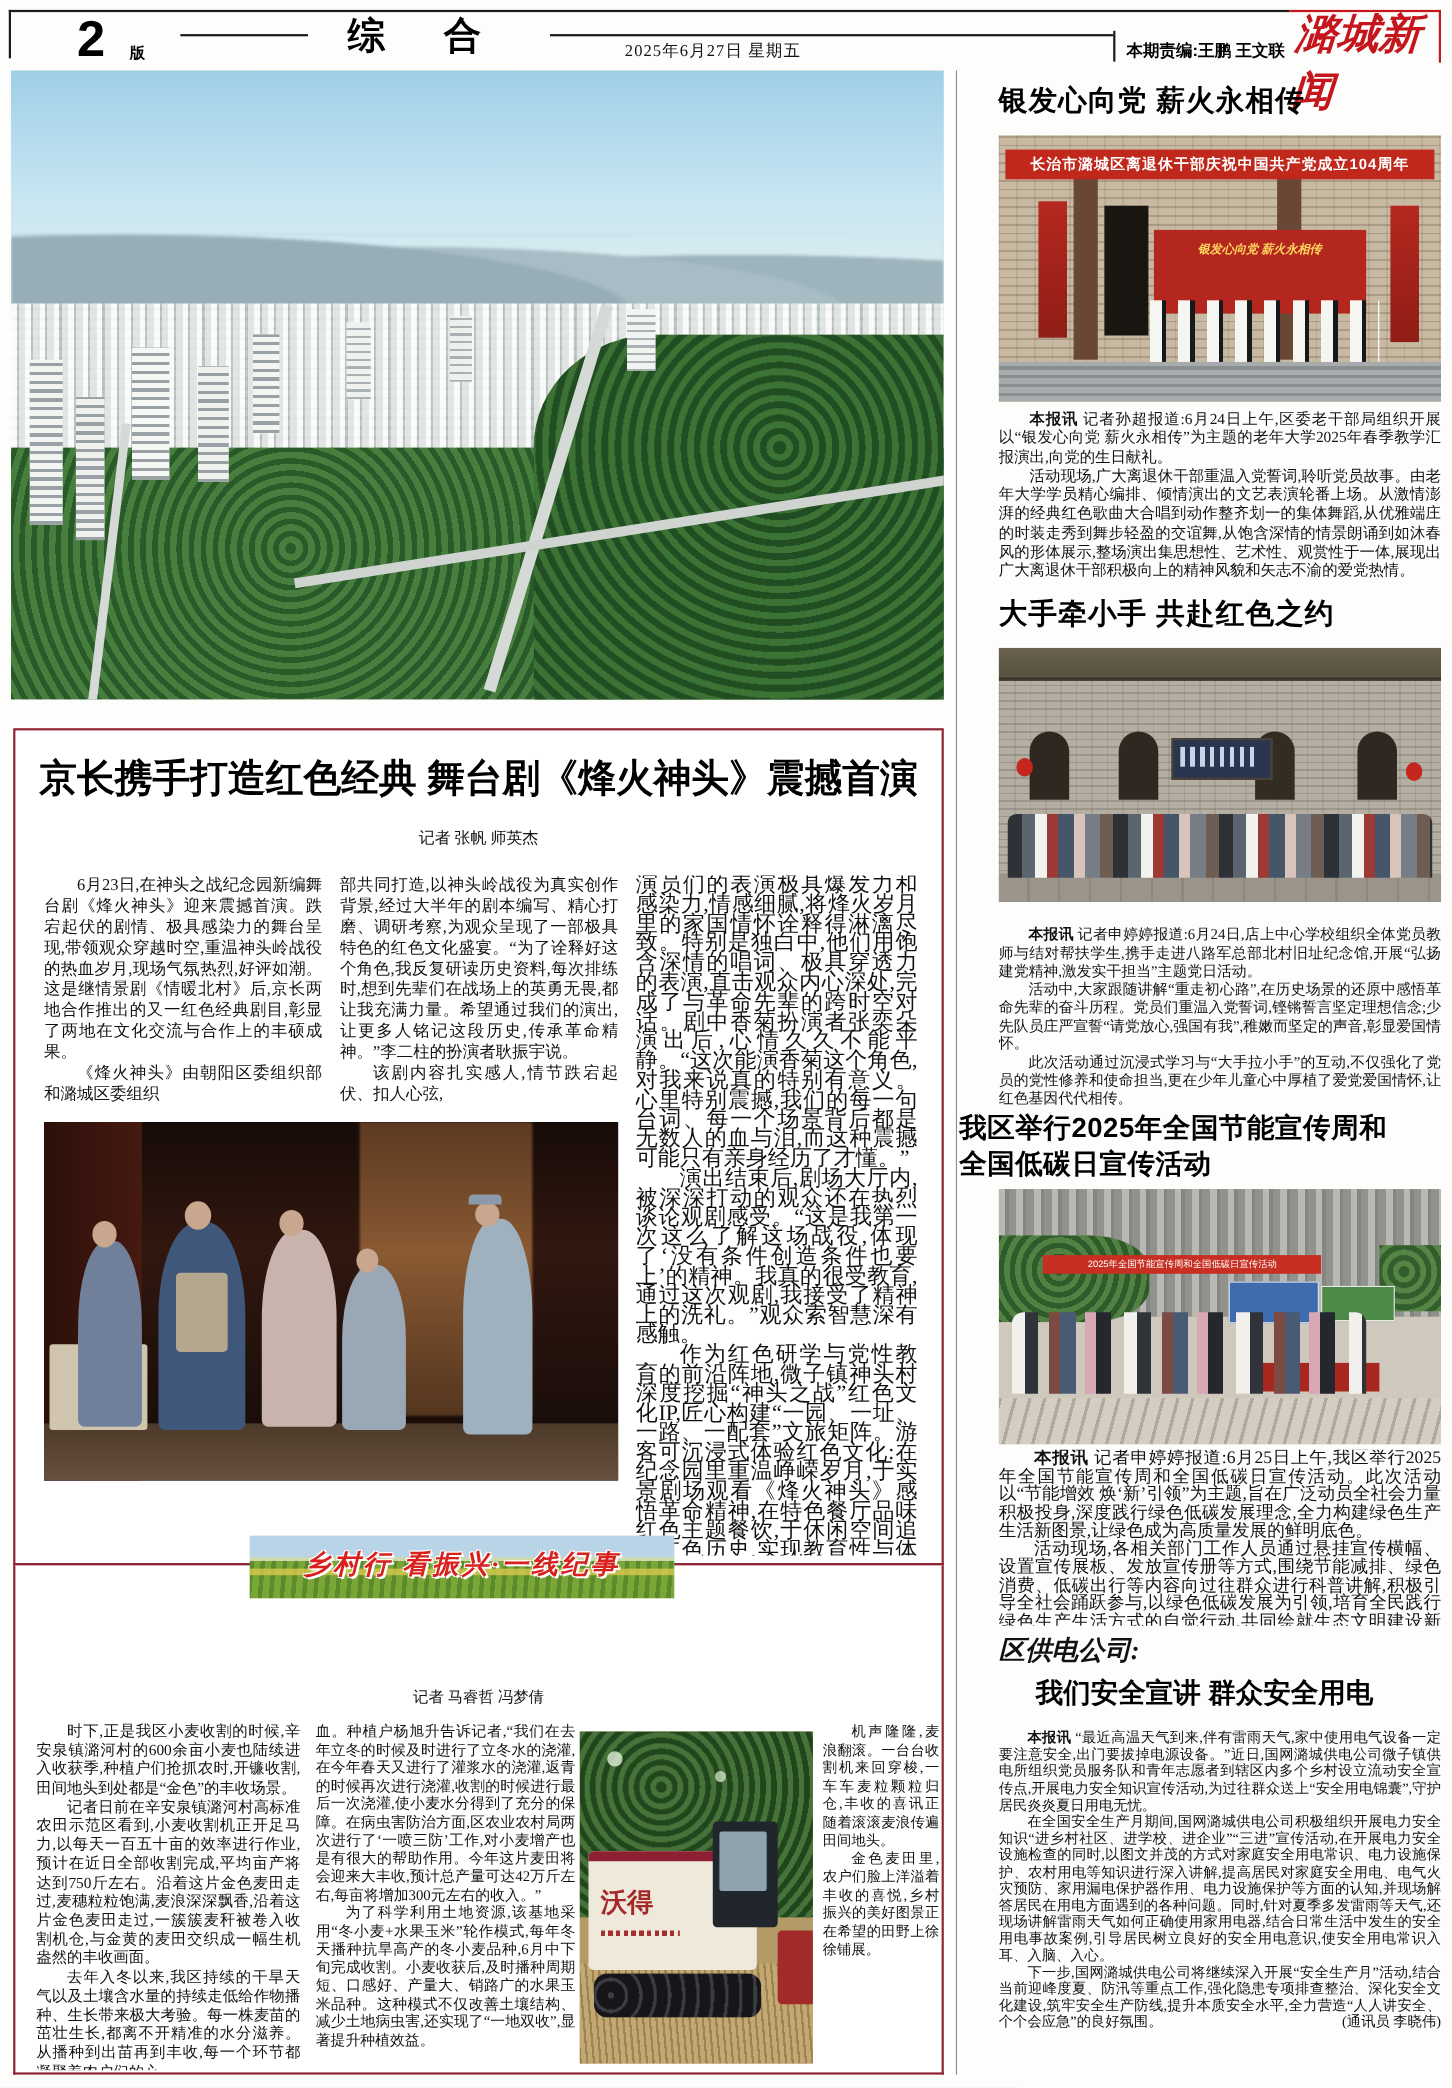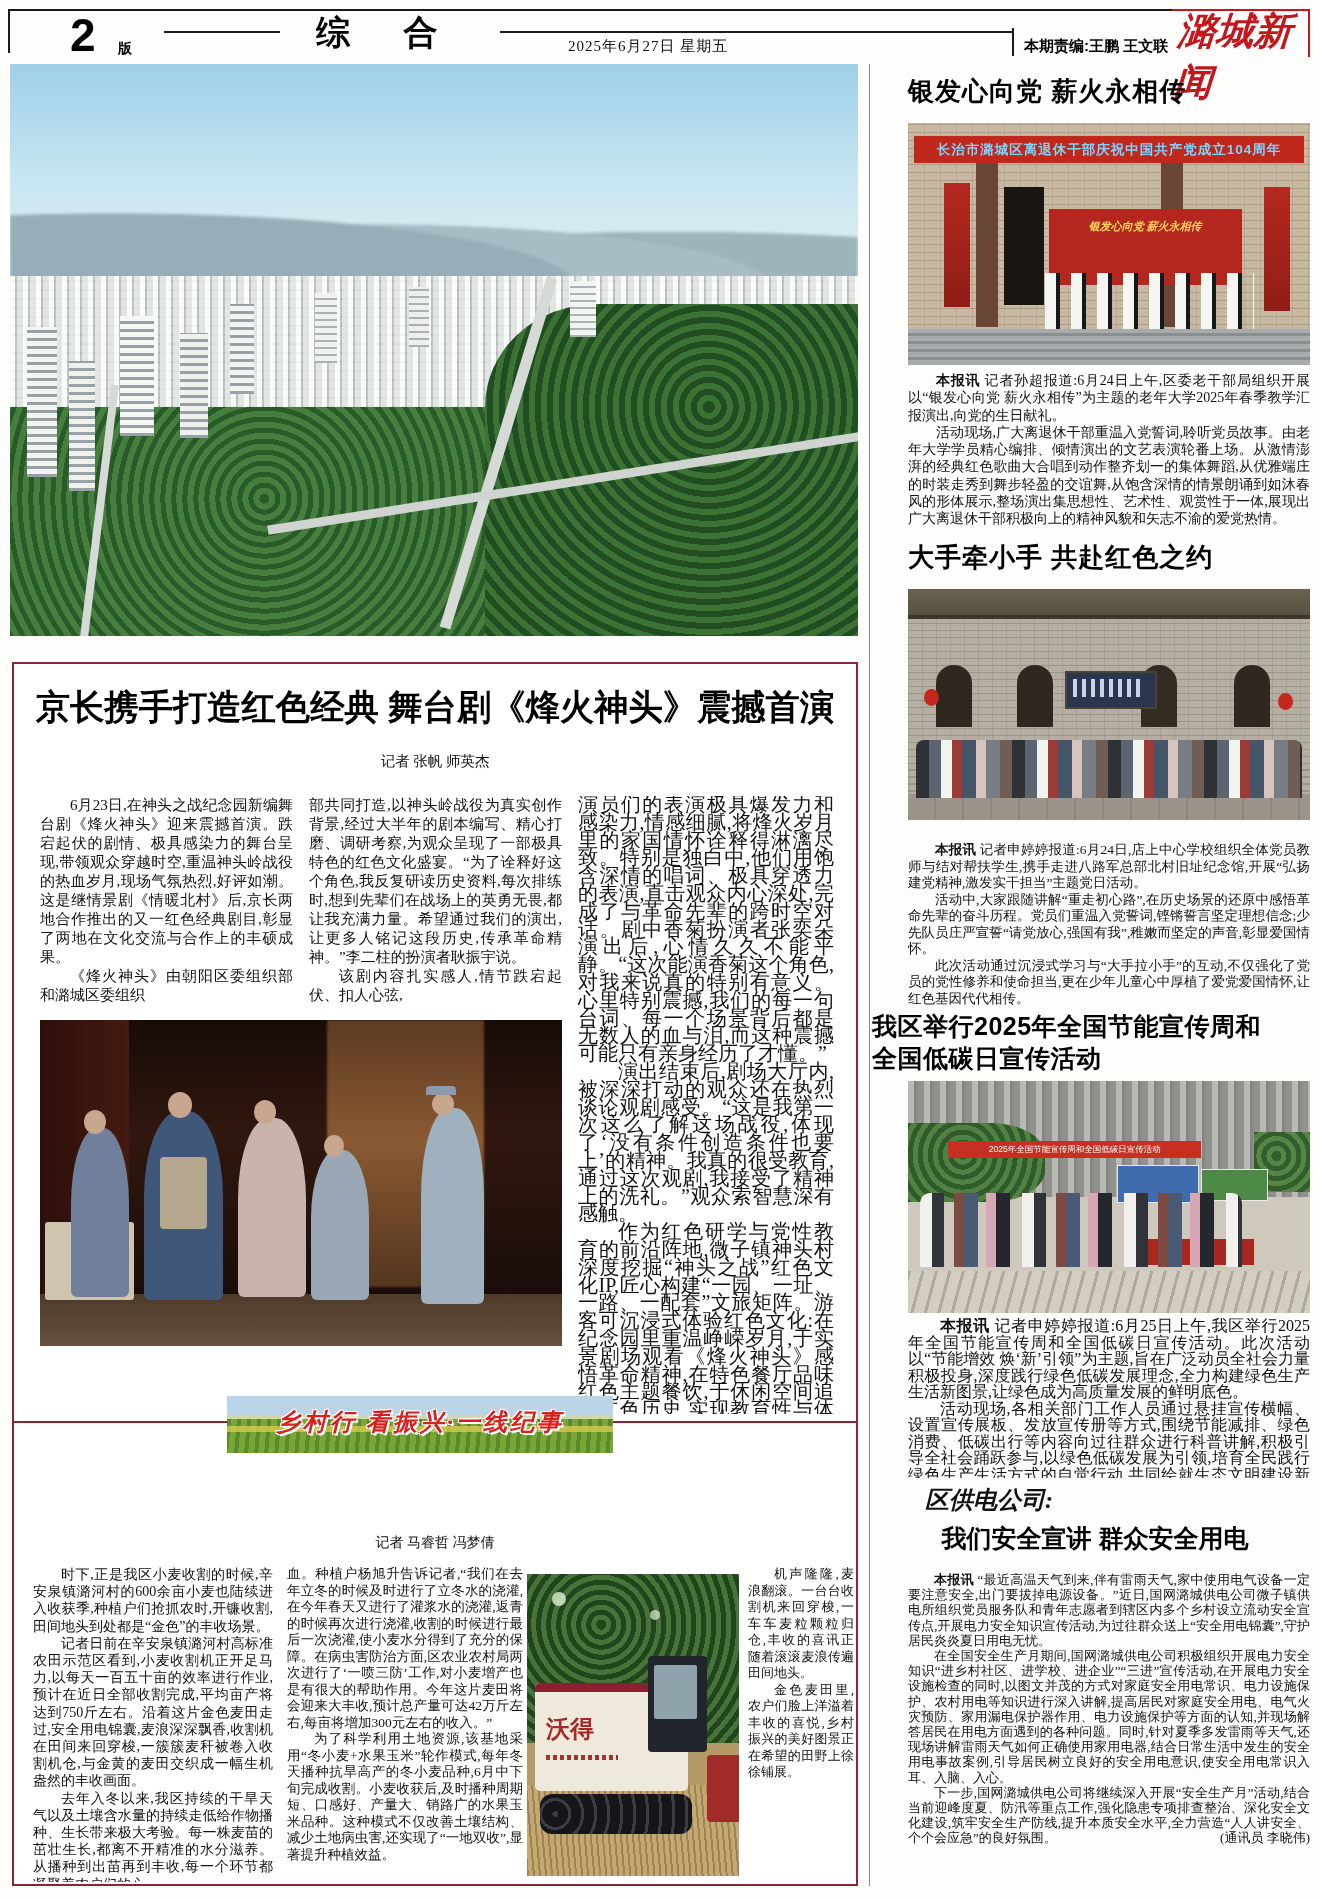--- a/index.html
+++ b/index.html
@@ -102,21 +102,21 @@
   <div class="ph" style="left:227px;top:1396px;width:386px;height:57px;background:linear-gradient(180deg,#b9d4e6 0 34%,#cfd9b0 34% 40%,#7aa638 40% 100%);">
     <div style="left:0;top:40%;width:100%;height:60%;background:repeating-linear-gradient(95deg,rgba(55,105,28,.45) 0 4px,transparent 4px 10px);"></div>
     <div style="left:0;top:52%;width:100%;height:6px;background:rgba(218,201,78,.8);"></div>
     <div style="left:0;top:10px;width:100%;text-align:center;font-size:24px;font-weight:900;font-style:italic;letter-spacing:3px;color:#d8201d;font-family:'Liberation Serif',serif;text-shadow:-1px -1px 0 #fff,1px -1px 0 #fff,-1px 1px 0 #fff,1px 1px 0 #fff,2px 2px 0 #fff;">乡村行 看振兴·一线纪事</div>
   </div>
 
   <div class="ab" style="left:14px;top:1534px;width:842px;text-align:center;font-size:14px;">记者 马睿哲  冯梦倩</div>
 
   <div class="ab bd" style="left:33px;top:1566px;width:240px;height:316px;font-size:14px;line-height:17.2px;">
     <p>时下,正是我区小麦收割的时候,辛安泉镇潞河村的600余亩小麦也陆续进入收获季,种植户们抢抓农时,开镰收割,田间地头到处都是“金色”的丰收场景。</p>
-    <p>记者日前在辛安泉镇潞河村高标准农田示范区看到,小麦收割机正开足马力,以每天一百五十亩的效率进行作业,预计在近日全部收割完成,平均亩产将达到750斤左右。沿着这片金色麦田走过,安全用电锦囊,麦浪深深飘香,收割机在田间来回穿梭,一簇簇麦秆被卷入收割机仓,与金黄的麦田交织成一幅生机盎然的丰收画面。</p>
+    <p>记者日前在辛安泉镇潞河村高标准农田示范区看到,小麦收割机正开足马力,以每天一百五十亩的效率进行作业,预计在近日全部收割完成,平均亩产将达到750斤左右。沿着这片金色麦田走过,麦穗粒粒饱满,麦浪深深飘香,沿着这片金色麦田走过,一簇簇麦秆被卷入收割机仓,与金黄的麦田交织成一幅生机盎然的丰收画面。</p>
     <p>去年入冬以来,我区持续的干旱天气以及土壤含水量的持续走低给作物播种、生长带来极大考验。每一株麦苗的茁壮生长,都离不开精准的水分滋养。从播种到出苗再到丰收,每一个环节都凝聚着农户们的心</p>
   </div>
   <div class="ab bd" style="left:287px;top:1566px;width:236px;height:316px;font-size:13.5px;line-height:16.5px;">
     <p class="noind">血。种植户杨旭升告诉记者,“我们在去年立冬的时候及时进行了立冬水的浇灌,在今年春天又进行了灌浆水的浇灌,返青的时候再次进行浇灌,收割的时候进行最后一次浇灌,使小麦水分得到了充分的保障。在病虫害防治方面,区农业农村局两次进行了‘一喷三防’工作,对小麦增产也是有很大的帮助作用。今年这片麦田将会迎来大丰收,预计总产量可达42万斤左右,每亩将增加300元左右的收入。”</p>
     <p>为了科学利用土地资源,该基地采用“冬小麦+水果玉米”轮作模式,每年冬天播种抗旱高产的冬小麦品种,6月中下旬完成收割。小麦收获后,及时播种周期短、口感好、产量大、销路广的水果玉米品种。这种模式不仅改善土壤结构、减少土地病虫害,还实现了“一地双收”,显著提升种植效益。</p>
   </div>
   <div class="ab bd" style="left:748px;top:1566px;width:106px;height:316px;font-size:13px;line-height:16.5px;">
     <p>机声隆隆,麦浪翻滚。一台台收割机来回穿梭,一车车麦粒颗粒归仓,丰收的喜讯正随着滚滚麦浪传遍田间地头。</p>
     <p>金色麦田里,农户们脸上洋溢着丰收的喜悦,乡村振兴的美好图景正在希望的田野上徐徐铺展。</p>
   </div>
@@ -137,21 +137,21 @@
   </div>
 
   <div class="ab hl" style="left:908px;top:74px;width:402px;font-size:26px;font-weight:600;letter-spacing:1px;">银发心向党 薪火永相传</div>
   <div class="ph" style="left:908px;top:123px;width:402px;height:242px;background:repeating-linear-gradient(0deg,rgba(90,70,50,.25) 0 1.5px,transparent 1.5px 8px),repeating-linear-gradient(90deg,rgba(90,70,50,.12) 0 1.5px,transparent 1.5px 16px),#c8b9a2;">
     <div style="left:17%;top:34px;width:22px;height:170px;background:#6a4636;"></div>
     <div style="left:63%;top:34px;width:22px;height:170px;background:#6a4636;"></div>
     <div style="left:24%;top:64px;width:40px;height:118px;background:#191510;"></div>
     <div style="left:9%;top:60px;width:26px;height:124px;background:linear-gradient(180deg,#b5281f,#8f1d16);"></div>
     <div style="right:5%;top:64px;width:26px;height:124px;background:linear-gradient(180deg,#b5281f,#8f1d16);"></div>
     <div style="left:1.5%;top:13px;width:97%;height:27px;background:#c0281c;display:flex;align-items:center;justify-content:center;">
-      <span style="position:static;font-size:13.5px;font-weight:700;color:#7dd3fc;letter-spacing:1px;font-family:'Liberation Sans',sans-serif;white-space:nowrap;">长治市潞城区离退休干部庆祝中国共产党成立104周年</span>
+      <span style="position:static;font-size:13.5px;font-weight:700;color:#ffffff;letter-spacing:1px;font-family:'Liberation Sans',sans-serif;white-space:nowrap;">长治市潞城区离退休干部庆祝中国共产党成立104周年</span>
     </div>
     <div style="left:35%;top:86px;width:48%;height:76px;background:#b3271e;"></div>
     <div style="left:37%;top:96px;width:44%;text-align:center;font-size:11px;font-style:italic;font-weight:700;color:#ffd65e;">银发心向党  薪火永相传</div>
     <div style="left:0;bottom:0;width:100%;height:36px;background:repeating-linear-gradient(0deg,#a7abac 0 5px,#898f91 5px 8px);"></div>
     <div style="left:34%;top:150px;width:52%;height:56px;background:repeating-linear-gradient(90deg,#f5f5f2 0 11px,#17181c 11px 15px,transparent 15px 26px);"></div>
   </div>
   <div class="ab bd" style="left:908px;top:372px;width:402px;height:168px;font-size:14px;line-height:17.3px;">
     <p><b>本报讯</b><span>  记者孙超报道:6月24日上午,区委老干部局组织开展以“银发心向党 薪火永相传”为主题的老年大学2025年春季教学汇报演出,向党的生日献礼。</span></p>
     <p>活动现场,广大离退休干部重温入党誓词,聆听党员故事。由老年大学学员精心编排、倾情演出的文艺表演轮番上场。从激情澎湃的经典红色歌曲大合唱到动作整齐划一的集体舞蹈,从优雅端庄的时装走秀到舞步轻盈的交谊舞,从饱含深情的情景朗诵到如沐春风的形体展示,整场演出集思想性、艺术性、观赏性于一体,展现出广大离退休干部积极向上的精神风貌和矢志不渝的爱党热情。</p>
   </div>
@@ -189,21 +189,21 @@
     <div style="left:73%;top:88px;width:16%;height:30px;background:#4d8a48;border:1px solid #e8e8e8;"></div>
     <div style="left:55%;top:158px;width:31%;height:26px;background:#a8271e;"></div>
     <div style="left:0;bottom:0;width:100%;height:42px;background:repeating-linear-gradient(105deg,rgba(90,85,75,.3) 0 3px,transparent 3px 13px),#d4cec2;"></div>
     <div style="left:3%;top:112px;width:80%;height:74px;background:repeating-linear-gradient(90deg,#f1f0ec 0 12px,#30343a 12px 24px,transparent 24px 34px,#7b4a42 34px 44px,#4a5a74 44px 58px,transparent 58px 66px,#d7a8b4 66px 76px,#24282e 76px 90px,transparent 90px 102px);border-radius:10px 10px 0 0;"></div>
   </div>
   <div class="ab bd" style="left:908px;top:1318px;width:402px;height:160px;font-size:16px;line-height:16.5px;">
     <p><b>本报讯</b><span>  记者申婷婷报道:6月25日上午,我区举行2025年全国节能宣传周和全国低碳日宣传活动。此次活动以“节能增效 焕‘新’引领”为主题,旨在广泛动员全社会力量积极投身,深度践行绿色低碳发展理念,全力构建绿色生产生活新图景,让绿色成为高质量发展的鲜明底色。</span></p>
     <p>活动现场,各相关部门工作人员通过悬挂宣传横幅、设置宣传展板、发放宣传册等方式,围绕节能减排、绿色消费、低碳出行等内容向过往群众进行科普讲解,积极引导全社会踊跃参与,以绿色低碳发展为引领,培育全民践行绿色生产生活方式的自觉行动,共同绘就生态文明建设新画卷。</p>
   </div>
 
-  <div class="ab" style="left:908px;top:1484px;font-size:24px;font-weight:900;font-style:italic;font-family:'Liberation Serif',serif;margin-left:17px;">区供电公司:</div>
+  <div class="ab" style="left:908px;top:1484px;font-size:24px;font-weight:900;font-style:italic;font-family:'Liberation Serif',serif;">区供电公司:</div>
   <div class="ab hl" style="left:880px;top:1522px;width:430px;text-align:center;font-size:25px;font-weight:700;">我们安全宣讲  群众安全用电</div>
   <div class="ab bd" style="left:908px;top:1572px;width:402px;height:314px;font-size:13px;line-height:15.2px;">
     <p><b>本报讯</b><span>  “最近高温天气到来,伴有雷雨天气,家中使用电气设备一定要注意安全,出门要拔掉电源设备。”近日,国网潞城供电公司微子镇供电所组织党员服务队和青年志愿者到辖区内多个乡村设立流动安全宣传点,开展电力安全知识宣传活动,为过往群众送上“安全用电锦囊”,守护居民炎炎夏日用电无忧。</span></p>
     <p>在全国安全生产月期间,国网潞城供电公司积极组织开展电力安全知识“进乡村社区、进学校、进企业”“三进”宣传活动,在开展电力安全设施检查的同时,以图文并茂的方式对家庭安全用电常识、电力设施保护、农村用电等知识进行深入讲解,提高居民对家庭安全用电、电气火灾预防、家用漏电保护器作用、电力设施保护等方面的认知,并现场解答居民在用电方面遇到的各种问题。同时,针对夏季多发雷雨等天气,还现场讲解雷雨天气如何正确使用家用电器,结合日常生活中发生的安全用电事故案例,引导居民树立良好的安全用电意识,使安全用电常识入耳、入脑、入心。</p>
     <p>下一步,国网潞城供电公司将继续深入开展“安全生产月”活动,结合当前迎峰度夏、防汛等重点工作,强化隐患专项排查整治、深化安全文化建设,筑牢安全生产防线,提升本质安全水平,全力营造“人人讲安全、个个会应急”的良好氛围。</p>
     <p class="noind" style="text-align:right;margin-top:-15.2px;">(通讯员 李晓伟)</p>
   </div>
 
 </div>
 

